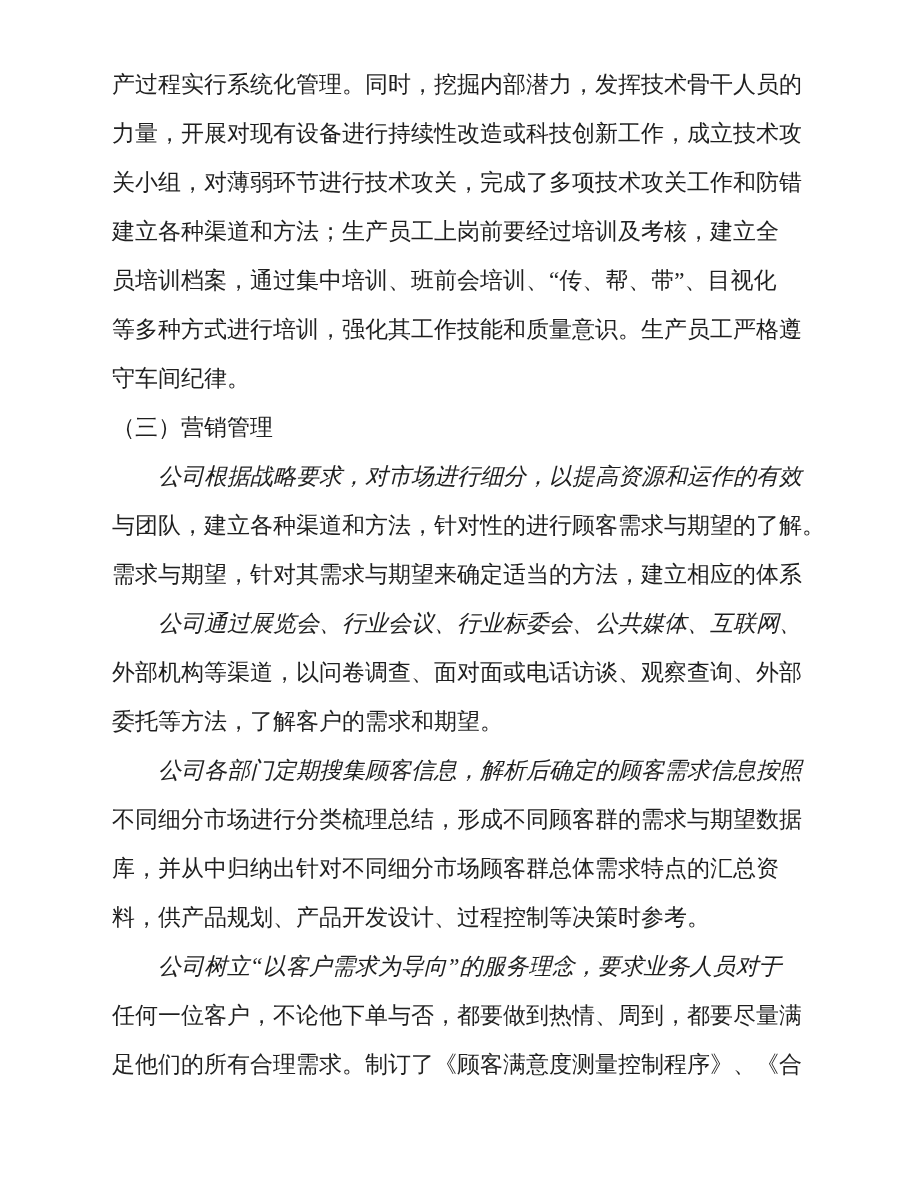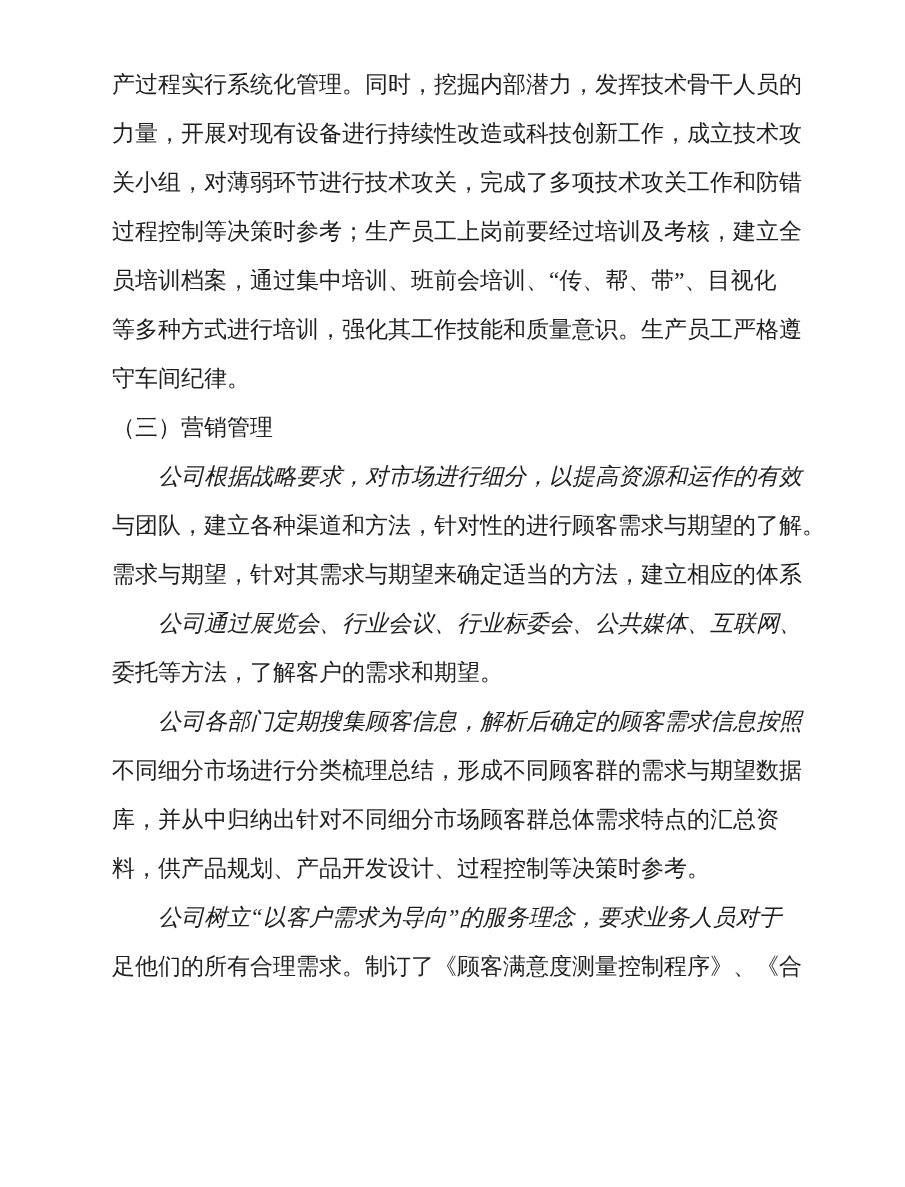--- a/index.html
+++ b/index.html
@@ -36,30 +36,32 @@
 </style>
 </head>
 <body>
 
 <div class="page">
   <div class="text-block">
 
   <div class="doc-line">产过程实行系统化管理。同时，挖掘内部潜力，发挥技术骨干人员的</div>
       <div class="doc-line">力量，开展对现有设备进行持续性改造或科技创新工作，成立技术攻</div>
       <div class="doc-line">关小组，对薄弱环节进行技术攻关，完成了多项技术攻关工作和防错</div>
-      <div class="doc-line">过程控制等决策时参考；生产员工上岗前要经过培训及考核，建立全</div>
+      <div class="doc-line">建立各种渠道和方法；生产员工上岗前要经过培训及考核，建立全</div>
       <div class="doc-line">员培训档案，通过集中培训、班前会培训、“传、帮、带”、目视化</div>
       <div class="doc-line">等多种方式进行培训，强化其工作技能和质量意识。生产员工严格遵</div>
       <div class="doc-line">守车间纪律。</div>
       <div class="doc-line">（三）营销管理</div>
       <div class="doc-line indent">公司根据战略要求，对市场进行细分，以提高资源和运作的有效</div>
       <div class="doc-line">与团队，建立各种渠道和方法，针对性的进行顾客需求与期望的了解。</div>
       <div class="doc-line">需求与期望，针对其需求与期望来确定适当的方法，建立相应的体系</div>
       <div class="doc-line indent">公司通过展览会、行业会议、行业标委会、公共媒体、互联网、</div>
+      <div class="doc-line">外部机构等渠道，以问卷调查、面对面或电话访谈、观察查询、外部</div>
       <div class="doc-line">委托等方法，了解客户的需求和期望。</div>
       <div class="doc-line indent">公司各部门定期搜集顾客信息，解析后确定的顾客需求信息按照</div>
       <div class="doc-line">不同细分市场进行分类梳理总结，形成不同顾客群的需求与期望数据</div>
       <div class="doc-line">库，并从中归纳出针对不同细分市场顾客群总体需求特点的汇总资</div>
       <div class="doc-line">料，供产品规划、产品开发设计、过程控制等决策时参考。</div>
       <div class="doc-line indent">公司树立“以客户需求为导向”的服务理念，要求业务人员对于</div>
+      <div class="doc-line">任何一位客户，不论他下单与否，都要做到热情、周到，都要尽量满</div>
       <div class="doc-line">足他们的所有合理需求。制订了《顾客满意度测量控制程序》、《合</div>
     </div>
 </div>
 
 </body></html>

